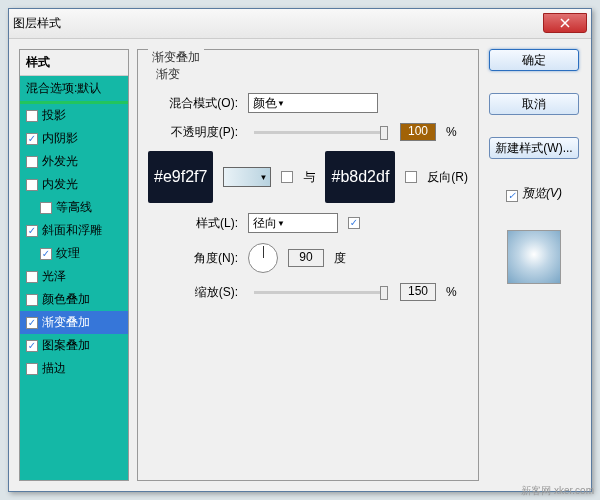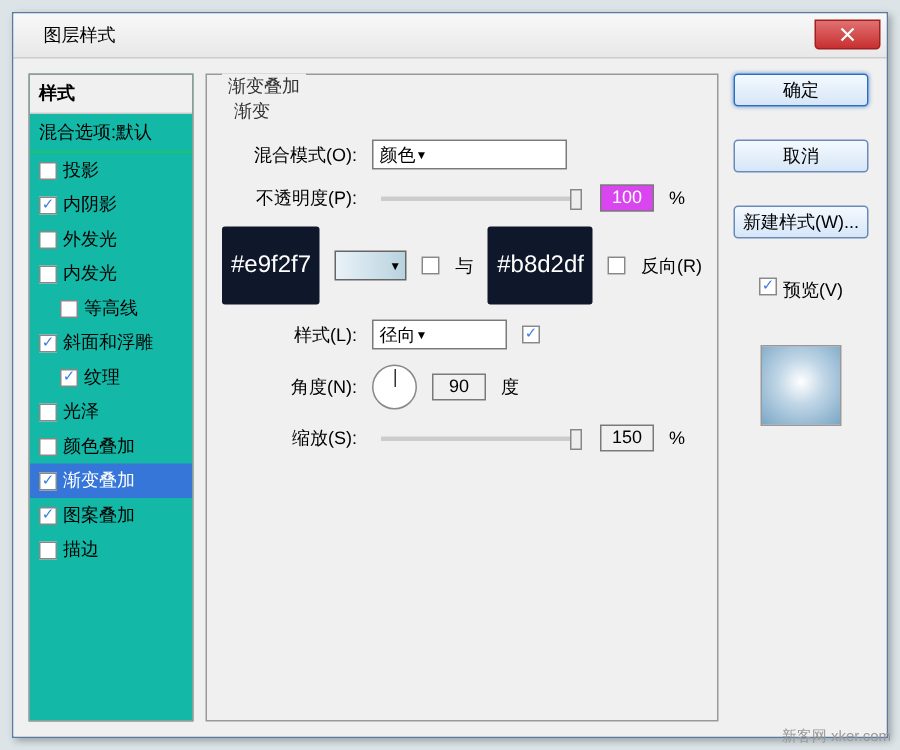--- a/index.html
+++ b/index.html
@@ -1,50 +1,50 @@
 <!DOCTYPE html>
 <html><head>
 <meta charset="utf-8">
 <style>
 * { box-sizing: border-box; margin: 0; padding: 0; font-family: "Microsoft YaHei", "SimSun", sans-serif; font-size: 12px; }
 body { background: #dce4e8; padding: 8px; }
 .window { width: 584px; height: 484px; background: #f0f0f0; border: 1px solid #5a7ba0; box-shadow: 2px 2px 5px rgba(0,0,0,0.3); display: flex; flex-direction: column; }
-.titlebar { height: 30px; background: linear-gradient(#f8f8f8, #e8e8e8); border-bottom: 1px solid #ccc; display: flex; align-items: center; padding: 0 20px; position: relative; }
+.titlebar { height: 30px; background: linear-gradient(#f8f8f8, #e8e8e8); border-bottom: 1px solid #ccc; display: flex; align-items: center; padding: 0 4px; position: relative; }
 .close-btn { position: absolute; right: 4px; top: 4px; width: 44px; height: 20px; background: linear-gradient(#e07070, #c83030); border: 1px solid #a02020; border-radius: 0 0 3px 3px; color: #fff; display: flex; align-items: center; justify-content: center; cursor: pointer; }
 .close-btn svg { width: 10px; height: 10px; }
 .body { flex: 1; display: flex; padding: 10px; gap: 8px; background: #f0f0f0; }
 .left-panel { width: 110px; border: 1px solid #999; background: #14b8a6; }
 .left-header { background: #f0f0f0; border-bottom: 1px solid #ccc; padding: 4px 6px; font-weight: bold; }
-.left-sub { padding: 4px 6px; border-bottom: 1px solid #22c55e; }
+.left-sub { padding: 4px 6px; border-bottom: 3px solid #22c55e; }
 .style-item { padding: 3px 6px; display: flex; align-items: center; gap: 4px; cursor: pointer; }
 .style-item.indent { padding-left: 20px; }
 .style-item.active { background: #3676d9; color: #fff; }
 .chk { width: 12px; height: 12px; border: 1px solid #888; background: #fff; display: inline-flex; align-items: center; justify-content: center; font-size: 9px; }
 .chk.checked::after { content: "✓"; color: #3a7de0; font-size: 10px; line-height: 1; }
 .style-item.active .chk.checked::after { color: #3a7de0; }
 .center-panel { flex: 1; border: 1px solid #999; background: #f0f0f0; position: relative; padding: 10px; }
 .fieldset-label { position: absolute; top: -1px; left: 10px; background: #f0f0f0; padding: 0 4px; color: #333; }
 .sub-label { margin: 6px 0 10px 8px; color: #333; }
 .row { display: flex; align-items: center; margin-bottom: 10px; gap: 10px; }
 .row-label { width: 90px; text-align: right; }
 .select { height: 20px; border: 1px solid #7a7a7a; background: #fff; padding: 0 4px; display: flex; align-items: center; }
 .select .arrow { font-size: 8px; }
 .slider-track { flex: 1; height: 3px; background: #ccc; position: relative; margin: 0 6px; }
 .slider-thumb { position: absolute; top: -5px; width: 8px; height: 14px; background: #eee; border: 1px solid #888; }
 .num-input { width: 36px; height: 18px; border: 1px solid #7a7a7a; padding: 0 3px; text-align: center; }
-.num-input.sel { background: #d946ef; color: #fff; }
+.num-input.sel { background: #a16207; color: #fff; }
 .swatch-label { background: #0f172a; color: #fff; padding: 17px 6px; border-radius: 2px; font-size: 16px; }
 .gradient-bar { flex: 1; height: 20px; border: 1px solid #666; background: linear-gradient(90deg, #e9f2f7, #b8d2df); display: flex; align-items: center; justify-content: flex-end; padding-right: 3px;}
 .gradient-bar .arrow { font-size: 8px; }
 .angle-dial { width: 30px; height: 30px; border: 1px solid #888; border-radius: 50%; background: #fff; position: relative; }
 .angle-dial::after { content: ""; position: absolute; left: 50%; top: 2px; width: 1px; height: 12px; background: #333; }
 .right-panel { width: 94px; display: flex; flex-direction: column; gap: 22px; align-items: center; }
 .btn { width: 90px; height: 22px; border: 1px solid #6a8bb8; background: linear-gradient(#f4f9ff, #d6e6f7); border-radius: 3px; cursor: pointer; display: flex; align-items: center; justify-content: center; }
 .btn.primary { border: 1px solid #2a6ebf; box-shadow: 0 0 3px rgba(42,110,191,0.6); }
-.preview-chk-row { display: flex; align-items: flex-start; gap: 4px; margin-top: 4px; }
+.preview-chk-row { display: flex; align-items: flex-end; gap: 4px; margin-top: 4px; font-style: italic; }
 .preview-swatch { width: 54px; height: 54px; border: 1px solid #999; background: radial-gradient(circle at 50% 45%, #ffffff 0%, #c0d6e6 40%, #7aa6c6 100%); margin-top: 6px; }
 .watermark { position: absolute; bottom: 2px; right: 6px; color: #999; font-size: 10px; }
 </style>
 </head>
 <body>
 
 <div class="window">
   <div class="titlebar">
     <span>图层样式</span>
     <div class="close-btn">

